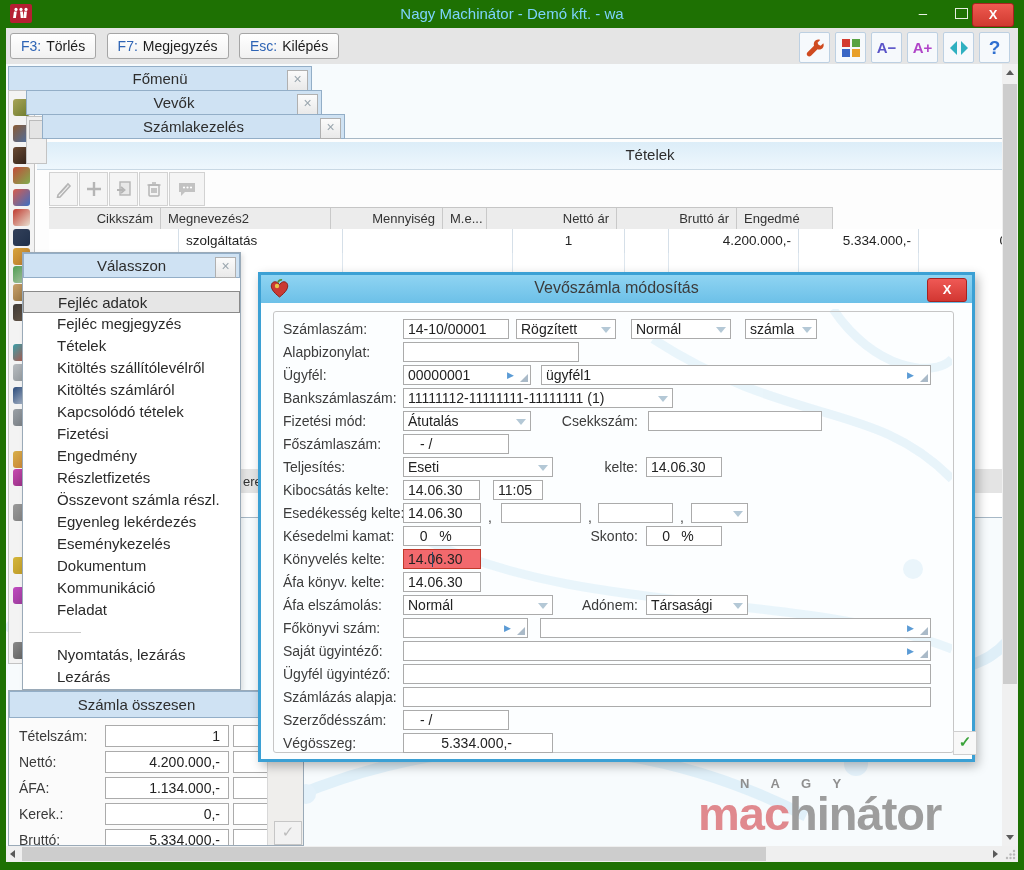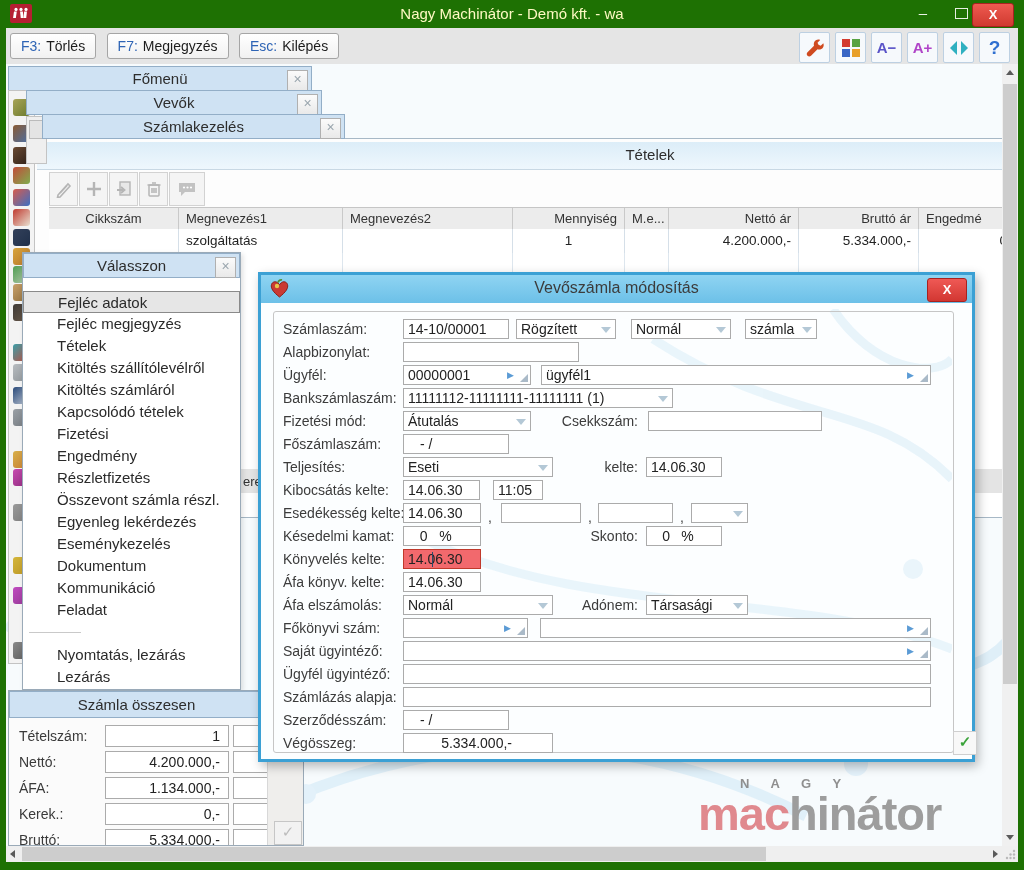--- a/index.html
+++ b/index.html
@@ -2,21 +2,21 @@
 <html><head>
 <meta charset="utf-8">
 <style>
   html,body{margin:0;padding:0;background:#555;}
   #app{position:relative;width:1024px;height:870px;background:#1e7103;overflow:hidden;
        font-family:"Liberation Sans",sans-serif;-webkit-font-smoothing:antialiased;}
   
   .titlebar{position:absolute;left:0;top:0;width:1024px;height:28px;background:#1e7103;}
   .app-icon{position:absolute;left:10px;top:4px;width:22px;height:19px;background:#b51f32;border-radius:2px;
             display:flex;align-items:center;justify-content:center;}
-  .win-title-text{position:absolute;left:0;right:0;top:5px;text-align:center;color:#fef9c3;font-size:15px;}
+  .win-title-text{position:absolute;left:0;right:0;top:5px;text-align:center;color:#7dd3fc;font-size:15px;}
   .tb-min{position:absolute;right:88px;top:3px;width:26px;height:22px;color:#eaf2e6;font-size:15px;
           text-align:center;line-height:20px;}
   .tb-max{position:absolute;right:56px;top:8px;width:11px;height:9px;border:1px solid #e6eee2;}
   .tb-close{position:absolute;right:10px;top:3px;width:40px;height:22px;background:linear-gradient(#ee5a50,#d03a30);
             border:1px solid #a82220;border-radius:3px;color:#fff;font-size:13px;font-weight:bold;
             text-align:center;line-height:21px;}
   
   .toolbar{position:absolute;left:6px;top:28px;width:1012px;height:36px;background:#e5e5e5;
            border-bottom:1px solid #dcdcdc;}
   .keybtn{display:inline-flex;align-items:center;margin:5px 2px 0 4px;height:24px;padding:0 10px;
@@ -263,22 +263,21 @@
       <div class="tbtn wide">
         <svg width="20" height="17" viewBox="0 0 20 17">
           <path d="M2 2 H18 V11 H8 L4 15 V11 H2 Z" fill="#c2c2c2"></path>
           <circle cx="7" cy="6.5" r="1.1" fill="#fff"></circle>
             <circle cx="10.5" cy="6.5" r="1.1" fill="#fff"></circle>
             <circle cx="14" cy="6.5" r="1.1" fill="#fff"></circle>
         </svg>
       </div>
     </div>
     <div class="thead" id="thead">
-        <div class="th" style="width: 130px; text-align: center;">Cikkszám</div>
-        <div class="th" style="width: 164px; text-align: left;">Megnevezés1</div>
+        <div class="th" style="width: 112px; text-align: right;">Cikkszám</div>
         <div class="th" style="width: 170px; text-align: left;">Megnevezés2</div>
         <div class="th" style="width: 112px; text-align: right;">Mennyiség</div>
         <div class="th" style="width: 44px; text-align: left;">M.e...</div>
         <div class="th" style="width: 130px; text-align: right;">Nettó ár</div>
         <div class="th" style="width: 120px; text-align: right;">Bruttó ár</div>
         <div class="th" style="width: 96px; text-align: left;">Engedmé</div>
       </div>
     <div class="trow" id="trow">
         <div class="td" style="width: 130px; text-align: left;"></div>
         <div class="td" style="width: 164px; text-align: left;">szolgáltatás</div>

